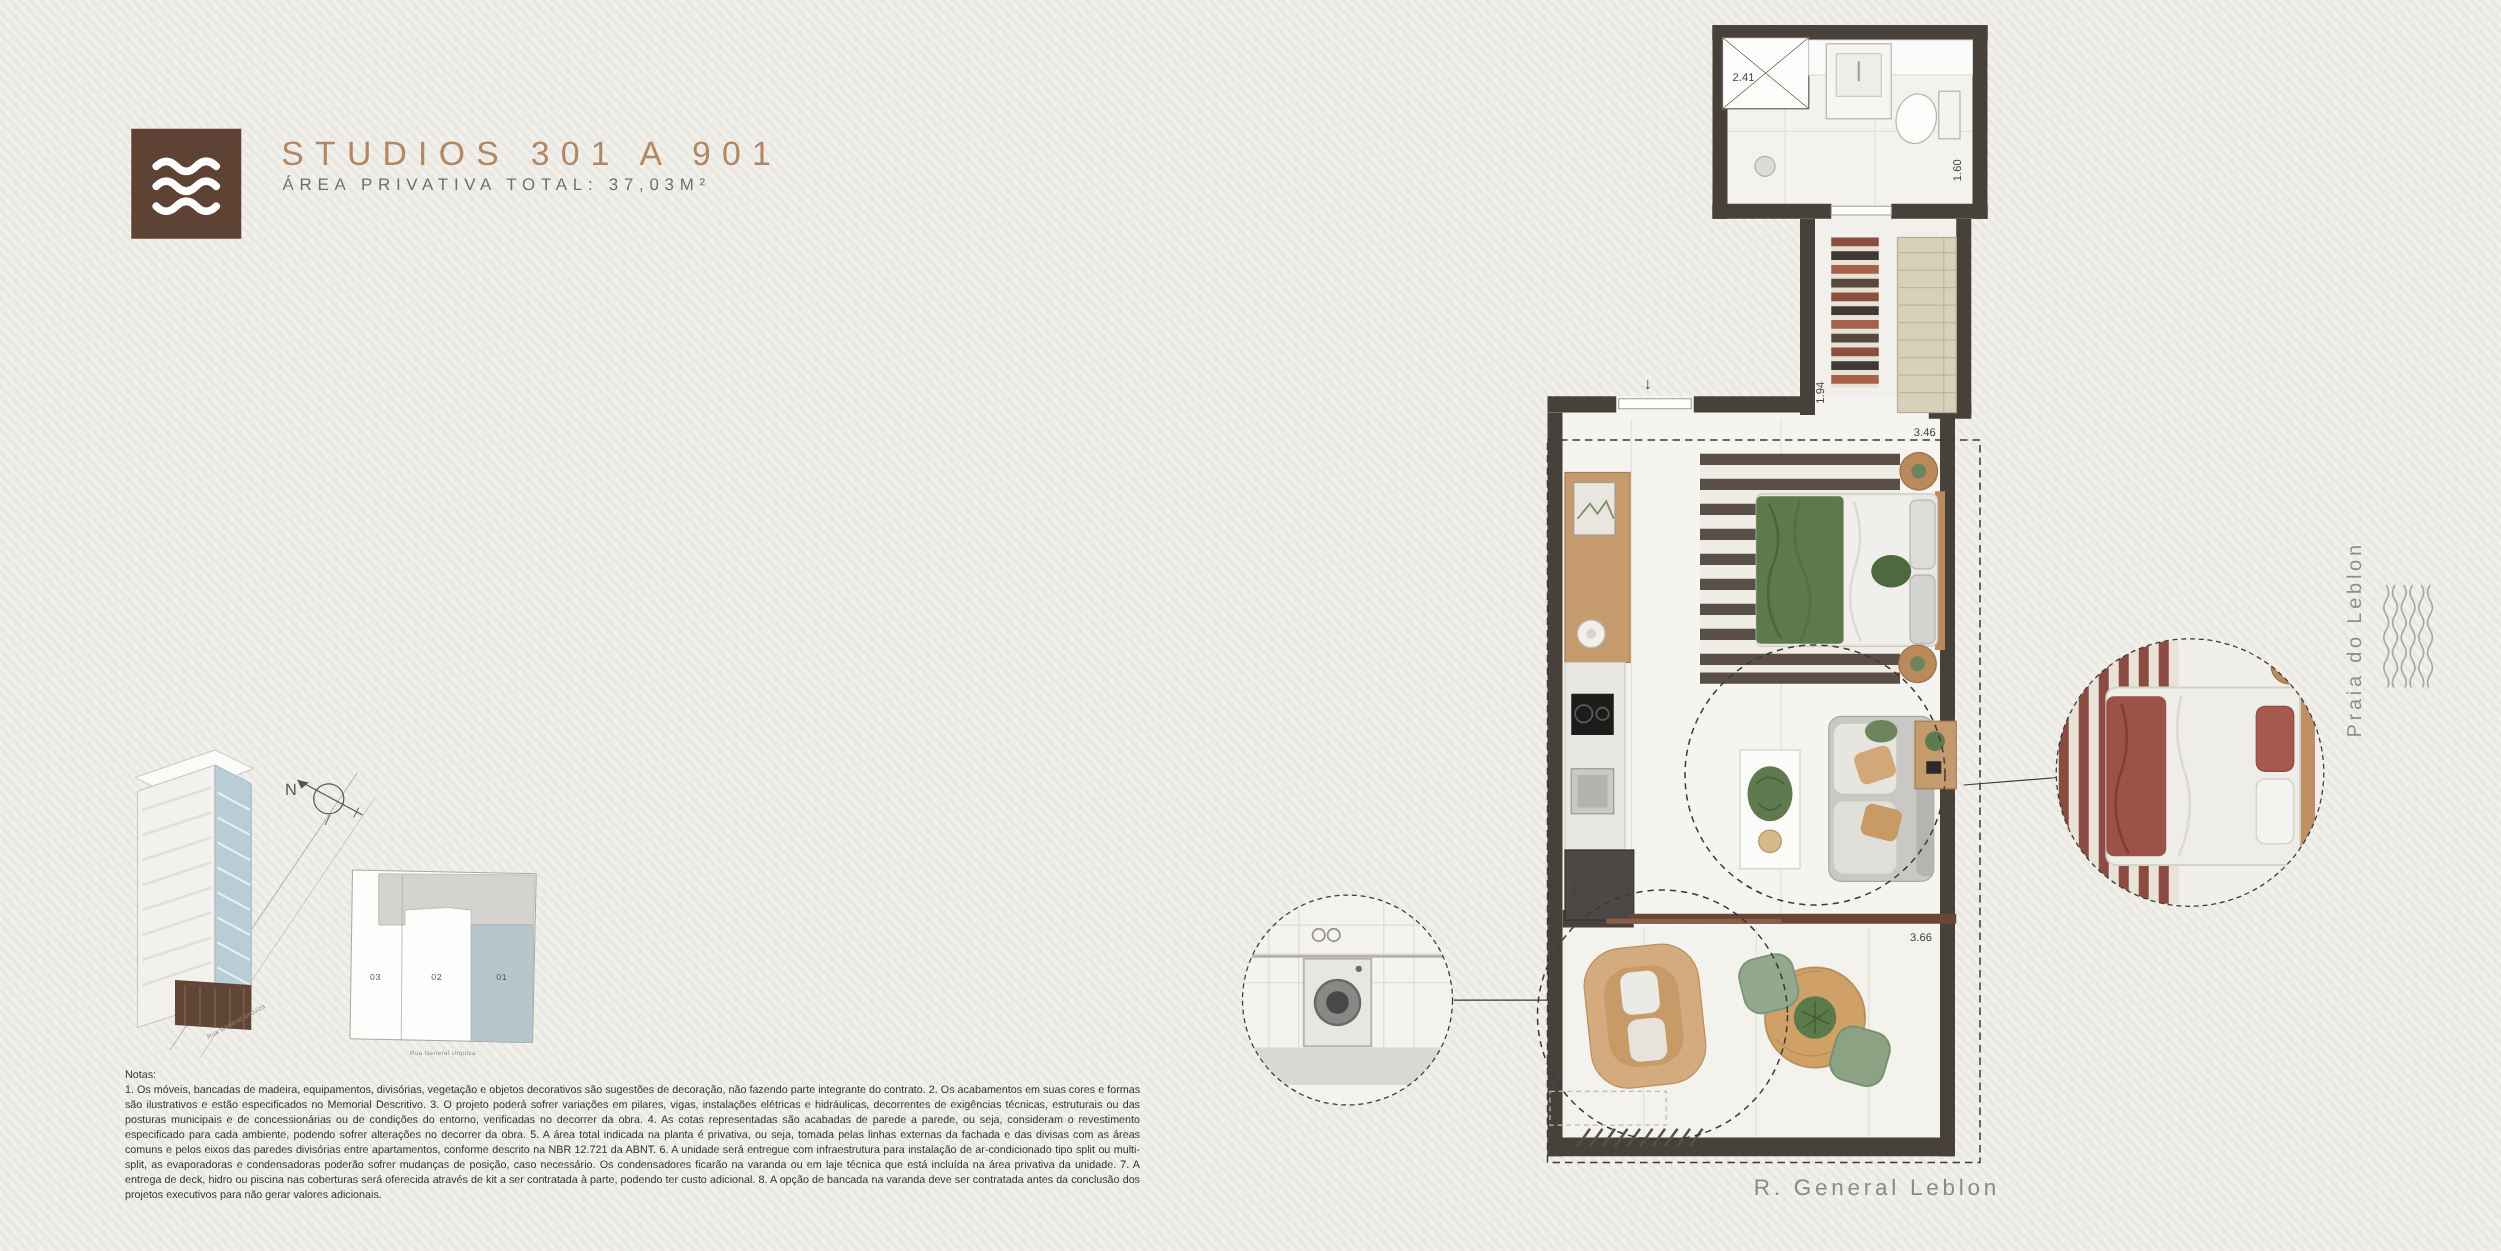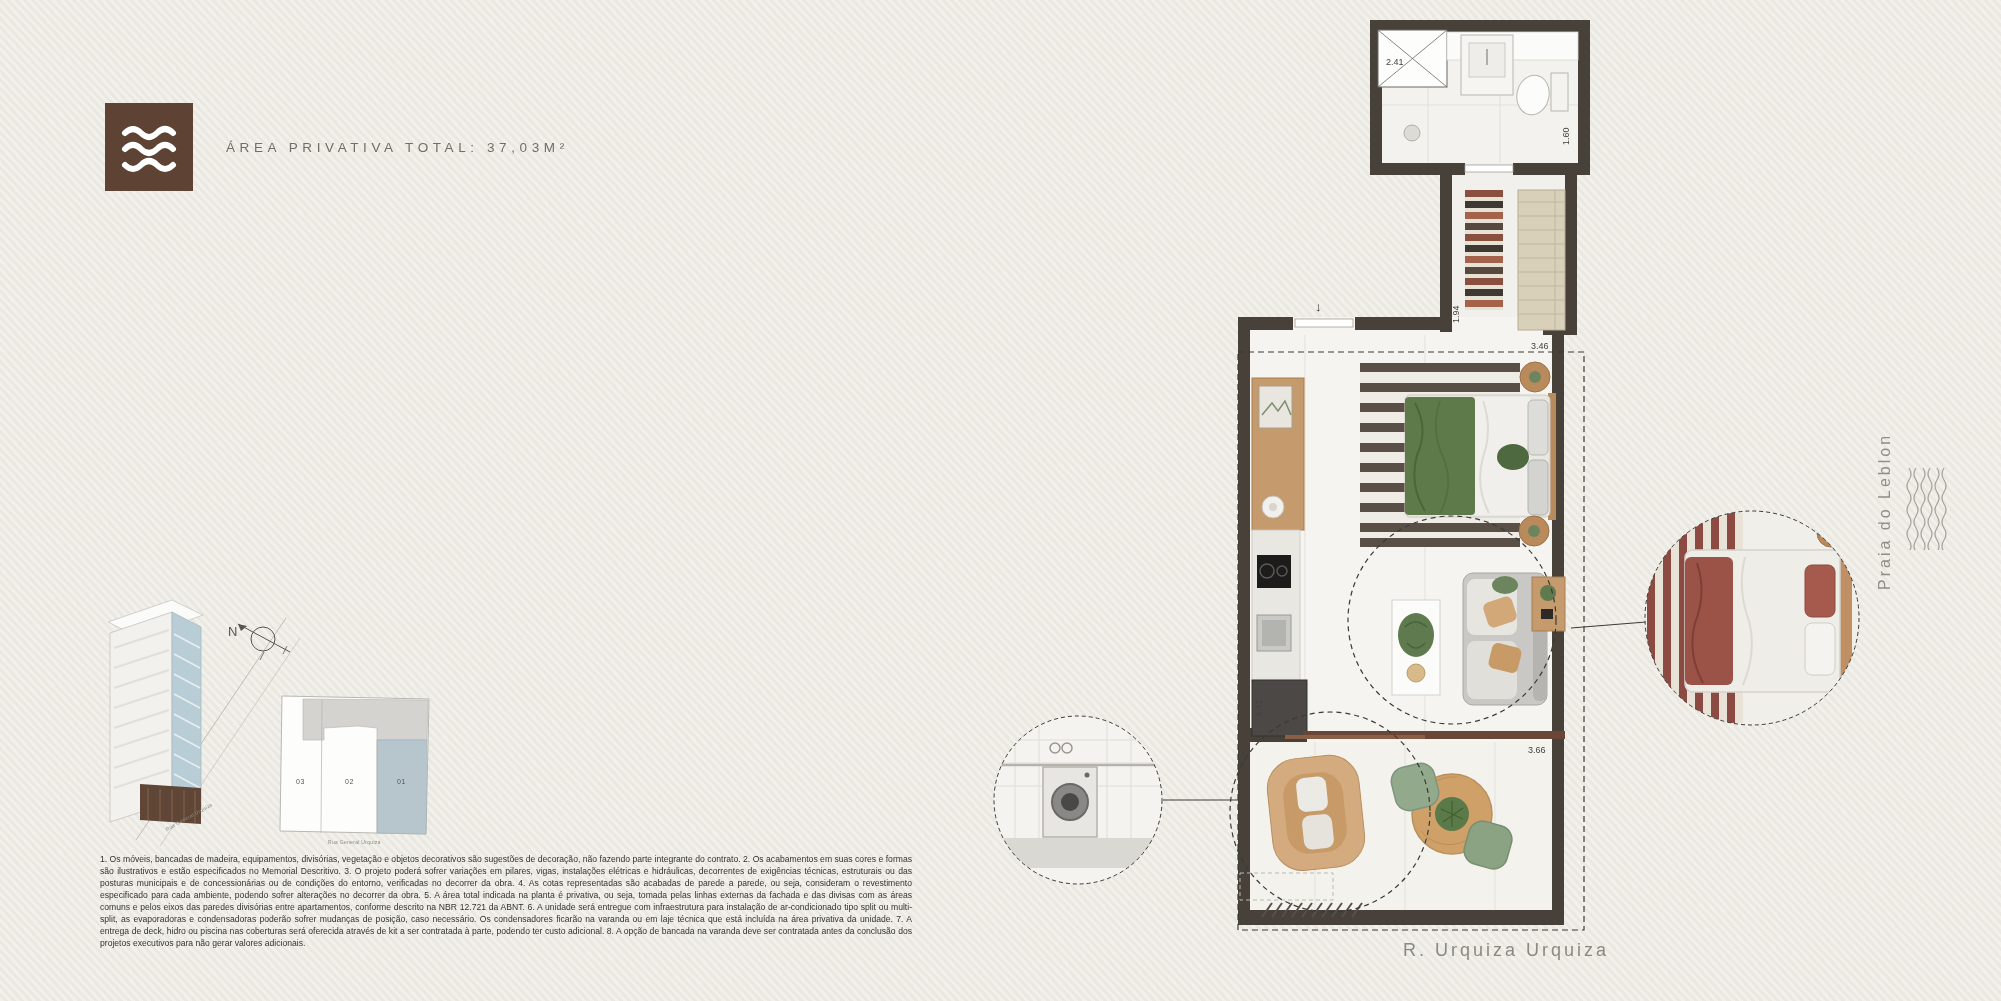--- a/index.html
+++ b/index.html
@@ -25,20 +25,21 @@
 
 <div id="canvas">
 
   <div class="abs logo">
     <svg width="88" height="88" viewBox="0 0 88 88">
       <path d="M20,30 q8,-8 16,0 t16,0 t16,0" fill="none" stroke="#fff" stroke-width="6" stroke-linecap="round"></path>
       <path d="M20,46 q8,-8 16,0 t16,0 t16,0" fill="none" stroke="#fff" stroke-width="6" stroke-linecap="round"></path>
       <path d="M20,62 q8,8 16,0 t16,0 t16,0" fill="none" stroke="#fff" stroke-width="6" stroke-linecap="round"></path>
     </svg>
   </div>
+  <div class="abs title">STUDIOS 301 A 901</div>
   <div class="abs subtitle">ÁREA PRIVATIVA TOTAL: 37,03M²</div>
 
   <svg class="abs" style="left:100px;top:588px;" width="420" height="290" viewBox="0 0 420 290">
 
     <g>
       <line x1="36" y1="252" x2="186" y2="30" stroke="#bdbbb4" stroke-width="1"></line>
       <line x1="60" y1="258" x2="200" y2="50" stroke="#c6c4bd" stroke-width="0.8"></line>
     </g>
 
     <g>
@@ -92,20 +93,21 @@
       <line x1="222" y1="112" x2="221" y2="245" stroke="#b4b3ae" stroke-width="0.7"></line>
       <line x1="277" y1="152" x2="277" y2="245" stroke="#b4b3ae" stroke-width="0.7"></line>
       <text class="unitlbl" x="196" y="196">03</text>
       <text class="unitlbl" x="245" y="196">02</text>
       <text class="unitlbl" x="297" y="196">01</text>
       <text class="tinylbl" x="228" y="256">Rua General Urquiza</text>
     </g>
   </svg>
 
   <div class="abs notes">
+    <span class="nh">Notas:</span>
     <span>1. Os móveis, bancadas de madeira, equipamentos, divisórias, vegetação e objetos decorativos são sugestões de decoração, não fazendo parte integrante do contrato. 2. Os acabamentos em suas cores e formas são ilustrativos e estão especificados no Memorial Descritivo. 3. O projeto poderá sofrer variações em pilares, vigas, instalações elétricas e hidráulicas, decorrentes de exigências técnicas, estruturais ou das posturas municipais e de concessionárias ou de condições do entorno, verificadas no decorrer da obra. 4. As cotas representadas são acabadas de parede a parede, ou seja, consideram o revestimento especificado para cada ambiente, podendo sofrer alterações no decorrer da obra. 5. A área total indicada na planta é privativa, ou seja, tomada pelas linhas externas da fachada e das divisas com as áreas comuns e pelos eixos das paredes divisórias entre apartamentos, conforme descrito na NBR 12.721 da ABNT. 6. A unidade será entregue com infraestrutura para instalação de ar-condicionado tipo split ou multi-split, as evaporadoras e condensadoras poderão sofrer mudanças de posição, caso necessário. Os condensadores ficarão na varanda ou em laje técnica que está incluída na área privativa da unidade. 7. A entrega de deck, hidro ou piscina nas coberturas será oferecida através de kit a ser contratada à parte, podendo ter custo adicional. 8. A opção de bancada na varanda deve ser contratada antes da conclusão dos projetos executivos para não gerar valores adicionais.</span>
   </div>
 
   <svg class="abs" style="left:985px;top:5px;" width="900" height="960" viewBox="0 0 900 960">
     <defs>
       <clipPath id="bubL">
           <circle cx="93" cy="795" r="84"></circle>
         </clipPath>
       <clipPath id="bubR">
           <circle cx="767" cy="613" r="107"></circle>
@@ -364,21 +366,21 @@
         <rect x="820" y="618" width="30" height="52" rx="7" fill="#f4f3ef" stroke="#d1cec7" stroke-width="1"></rect>
         <circle cx="846" cy="528" r="14" fill="#b98a5c" stroke="#9c7148" stroke-width="1"></circle>
         <circle cx="846" cy="528" r="5" fill="#6d855e"></circle>
         <circle cx="850" cy="702" r="14" fill="#b98a5c" stroke="#9c7148" stroke-width="1"></circle>
         <circle cx="850" cy="702" r="5" fill="#6d855e"></circle>
       </g>
       <circle cx="767" cy="613" r="107" fill="none" stroke="#3a3a36" stroke-width="1" stroke-dasharray="4,3"></circle>
     </g>
   </svg>
 
-  <div class="abs street-main">R. Urquiza Urquiza</div>
+  <div class="abs street-main">R. General Leblon</div>
 
   <div class="abs leblon">Praia do Leblon</div>
   <svg class="abs" style="left:1905px;top:466px;" width="48" height="84" viewBox="0 0 48 84">
     <g fill="none" stroke="#a6a69f" stroke-width="1.3">
       <path d="M4,2 q4,6 0,12 t0,12 t0,12 t0,12 t0,12 t0,12 t0,12"></path>
       <path d="M11,2 q-4,6 0,12 t0,12 t0,12 t0,12 t0,12 t0,12 t0,12"></path>
       <path d="M18,2 q4,6 0,12 t0,12 t0,12 t0,12 t0,12 t0,12 t0,12"></path>
       <path d="M25,2 q-4,6 0,12 t0,12 t0,12 t0,12 t0,12 t0,12 t0,12"></path>
       <path d="M32,2 q4,6 0,12 t0,12 t0,12 t0,12 t0,12 t0,12 t0,12"></path>
       <path d="M39,2 q-4,6 0,12 t0,12 t0,12 t0,12 t0,12 t0,12 t0,12"></path>

